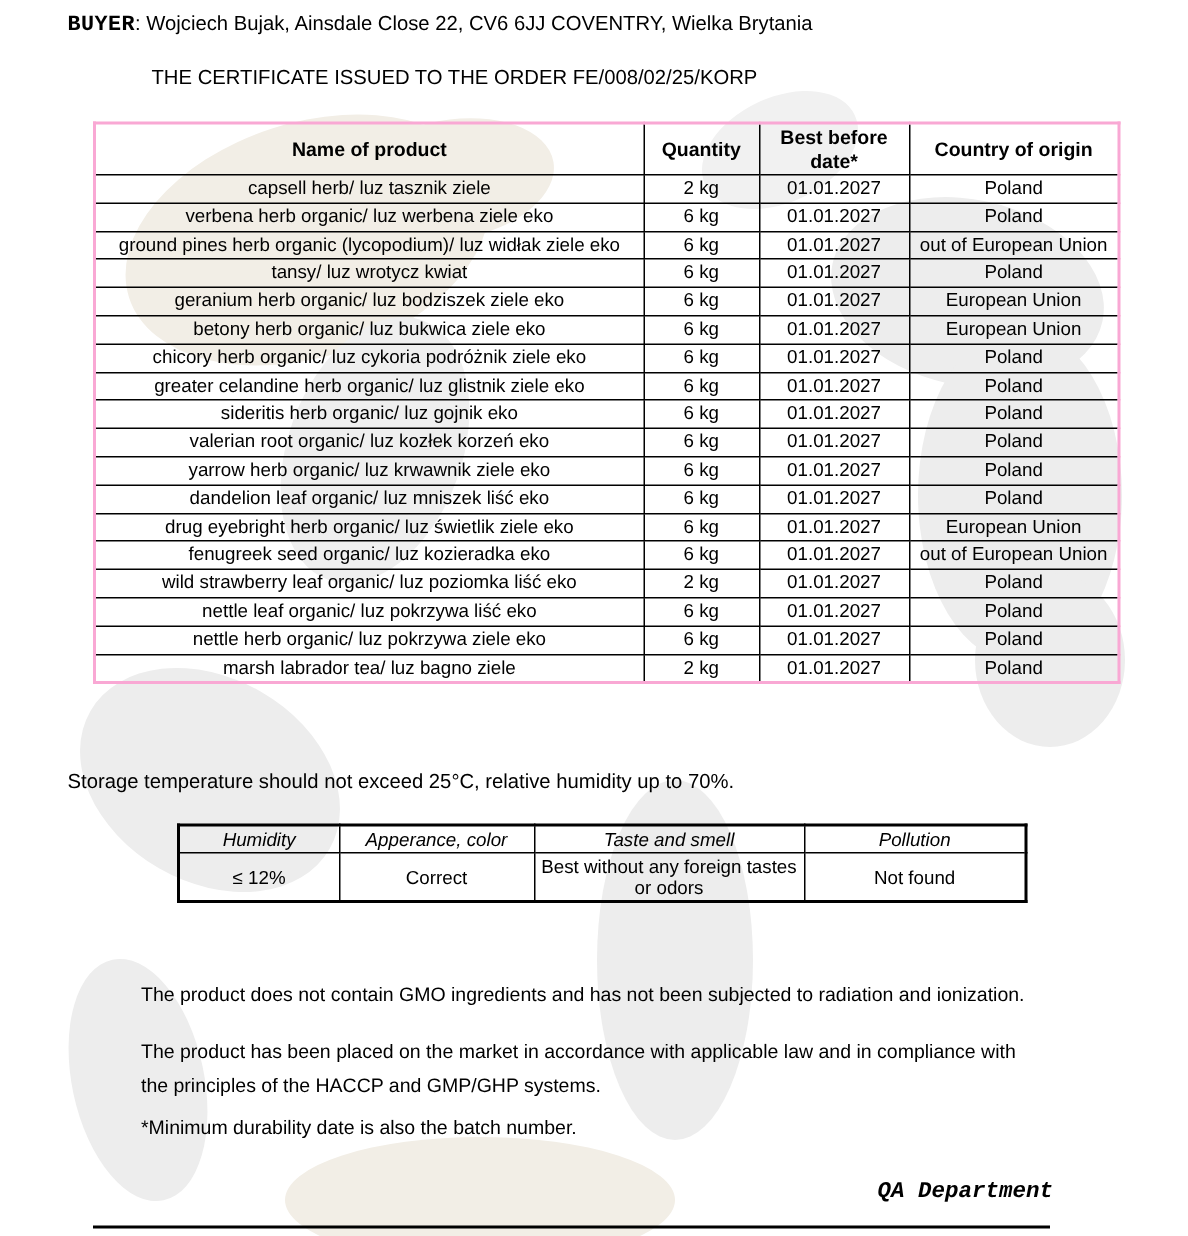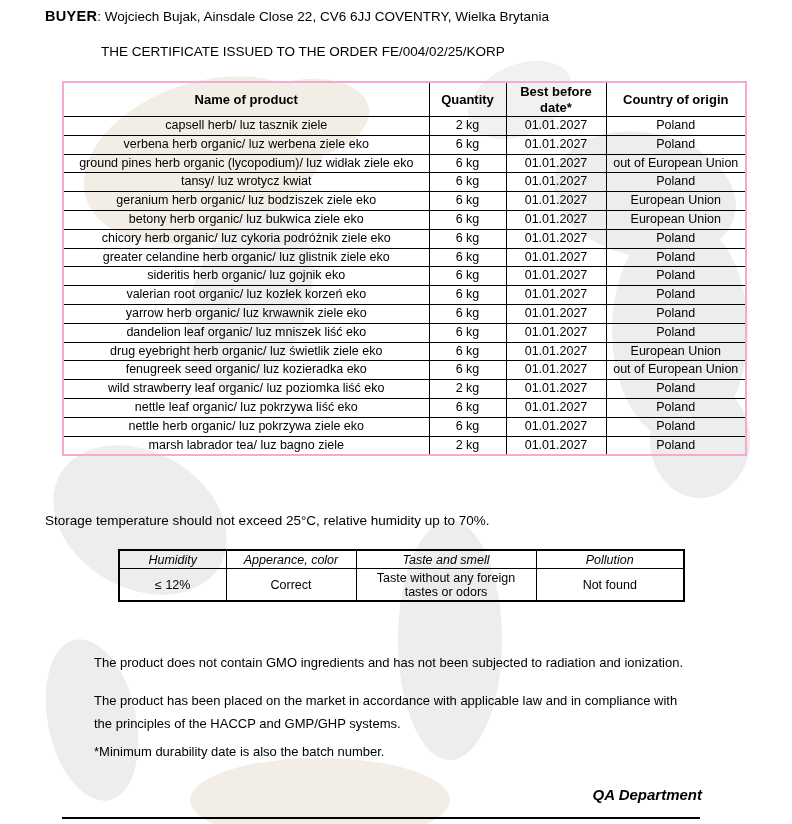--- a/index.html
+++ b/index.html
@@ -4,21 +4,21 @@
 <style>
   html,body{margin:0;padding:0;background:#ffffff;}
   .page{
     position:relative;width:792px;height:824px;background:#ffffff;
     font-family:"Liberation Sans",sans-serif;color:#000;overflow:hidden;
   }
   .watermark{position:absolute;left:0;top:0;z-index:0;}
   .layer{position:absolute;z-index:1;}
 
   .buyer-line{left:45px;top:8px;font-size:13.5px;white-space:nowrap;}
-  .buyer-label{font-family:Liberation Sans, sans-serif;font-weight:bold;font-size:14.5px;letter-spacing:.3px;}
+  .buyer-label{font-family:Liberation Mono, monospace;font-weight:bold;font-size:14.5px;letter-spacing:.3px;}
   .cert-line{left:101px;top:44px;font-size:13.5px;white-space:nowrap;}
 
   table{border-collapse:collapse;table-layout:fixed;background:transparent;}
   .product-table{left:62px;top:81px;width:683px;font-size:12.5px;border:2px solid #f9a8d4;}
   .product-table th,.product-table td{border:1px solid #000;padding:0 3px;vertical-align:middle;}
   .product-table thead th{font-weight:bold;text-align:center;height:33px;font-size:13px;line-height:16px;white-space:normal;}
   .product-table tbody td{height:17.8px;line-height:17.8px;white-space:nowrap;overflow:hidden;}
   .c-name{text-align:center;}
   .c-center{text-align:center;}
 
@@ -33,21 +33,21 @@
   .physico-head td{font-style:italic;height:17px;}
   .physico-val td{height:31px;line-height:14px;}
 
   .para{left:94px;font-size:13px;white-space:nowrap;}
   .para-gmo{top:655px;}
   .para-haccp{top:690px;line-height:22.5px;}
   .note{left:94px;top:744px;font-size:13px;white-space:nowrap;}
 
   .qa-sign{
     left:550px;top:786px;width:152px;text-align:right;
-    font-family:Liberation Sans, sans-serif;font-style:italic;font-weight:bold;font-size:15px;
+    font-family:Liberation Mono, monospace;font-style:italic;font-weight:bold;font-size:15px;
     white-space:nowrap;
   }
   .sign-line{left:62px;top:817px;width:638px;height:2px;background:#000;}
 </style>
 </head>
 <body>
 
 <div class="page">
 
   <svg class="watermark" width="792" height="824" viewBox="0 0 792 824">
@@ -63,21 +63,21 @@
       <ellipse cx="92" cy="720" rx="44" ry="82" fill="#ededed" transform="rotate(-12 92 720)"></ellipse>
       <ellipse cx="320" cy="800" rx="130" ry="42" fill="#f2eee6"></ellipse>
       <ellipse cx="520" cy="100" rx="55" ry="35" fill="#f1f1f1" transform="rotate(-25 520 100)"></ellipse>
     </g>
   </svg>
 
   <div class="layer buyer-line">
     <span class="buyer-label">BUYER</span><span>: Wojciech Bujak, Ainsdale Close 22, CV6 6JJ COVENTRY, Wielka Brytania</span>
   </div>
 
-  <div class="layer cert-line">THE CERTIFICATE ISSUED TO THE ORDER FE/004/02/25/KORP</div>
+  <div class="layer cert-line">THE CERTIFICATE ISSUED TO THE ORDER FE/008/02/25/KORP</div>
 
   <table class="layer product-table">
     <colgroup>
       <col style="width:366px">
         <col style="width:77px">
         <col style="width:100px">
         <col style="width:140px">
     </colgroup>
     <thead>
       <tr>
@@ -228,21 +228,21 @@
     <tbody>
     <tr class="physico-head">
       <td>Humidity</td>
       <td>Apperance, color</td>
       <td>Taste and smell</td>
       <td>Pollution</td>
     </tr>
     <tr class="physico-val">
       <td>≤ 12%</td>
       <td>Correct</td>
-      <td>Taste without any foreign tastes or odors</td>
+      <td>Best without any foreign tastes or odors</td>
       <td>Not found</td>
     </tr>
   </tbody>
     </table>
 
   <div class="layer para para-gmo">The product does not contain GMO ingredients and has not been subjected to radiation and ionization.</div>
 
   <div class="layer para para-haccp">
     <div>The product has been placed on the market in accordance with applicable law and in compliance with</div>
     <div>the principles of the HACCP and GMP/GHP systems.</div>

